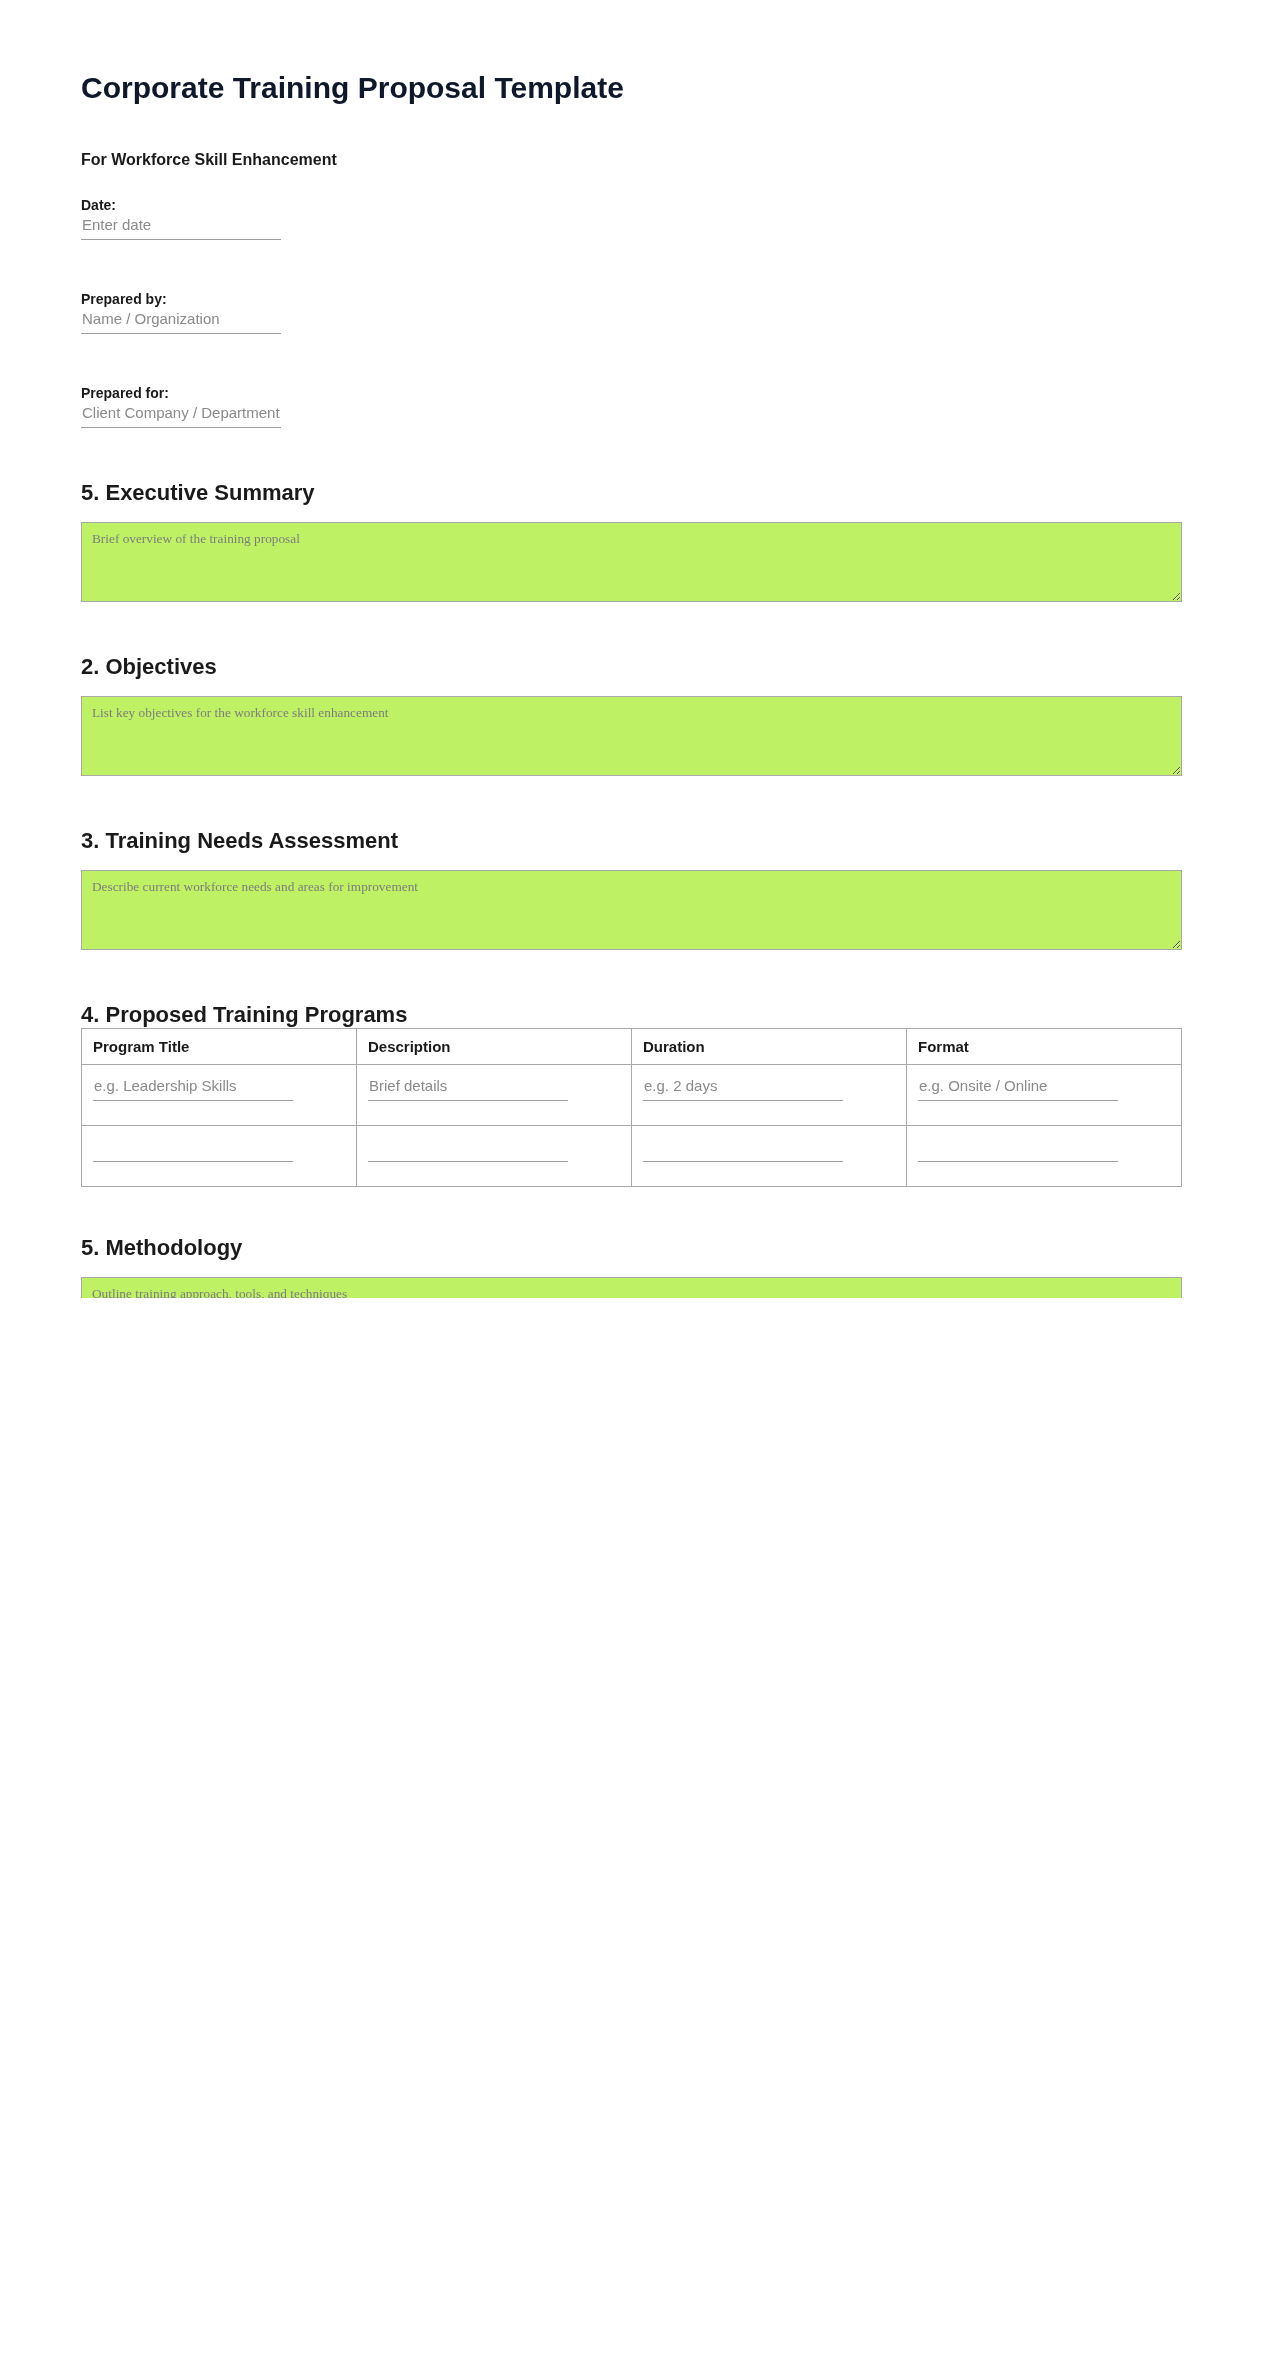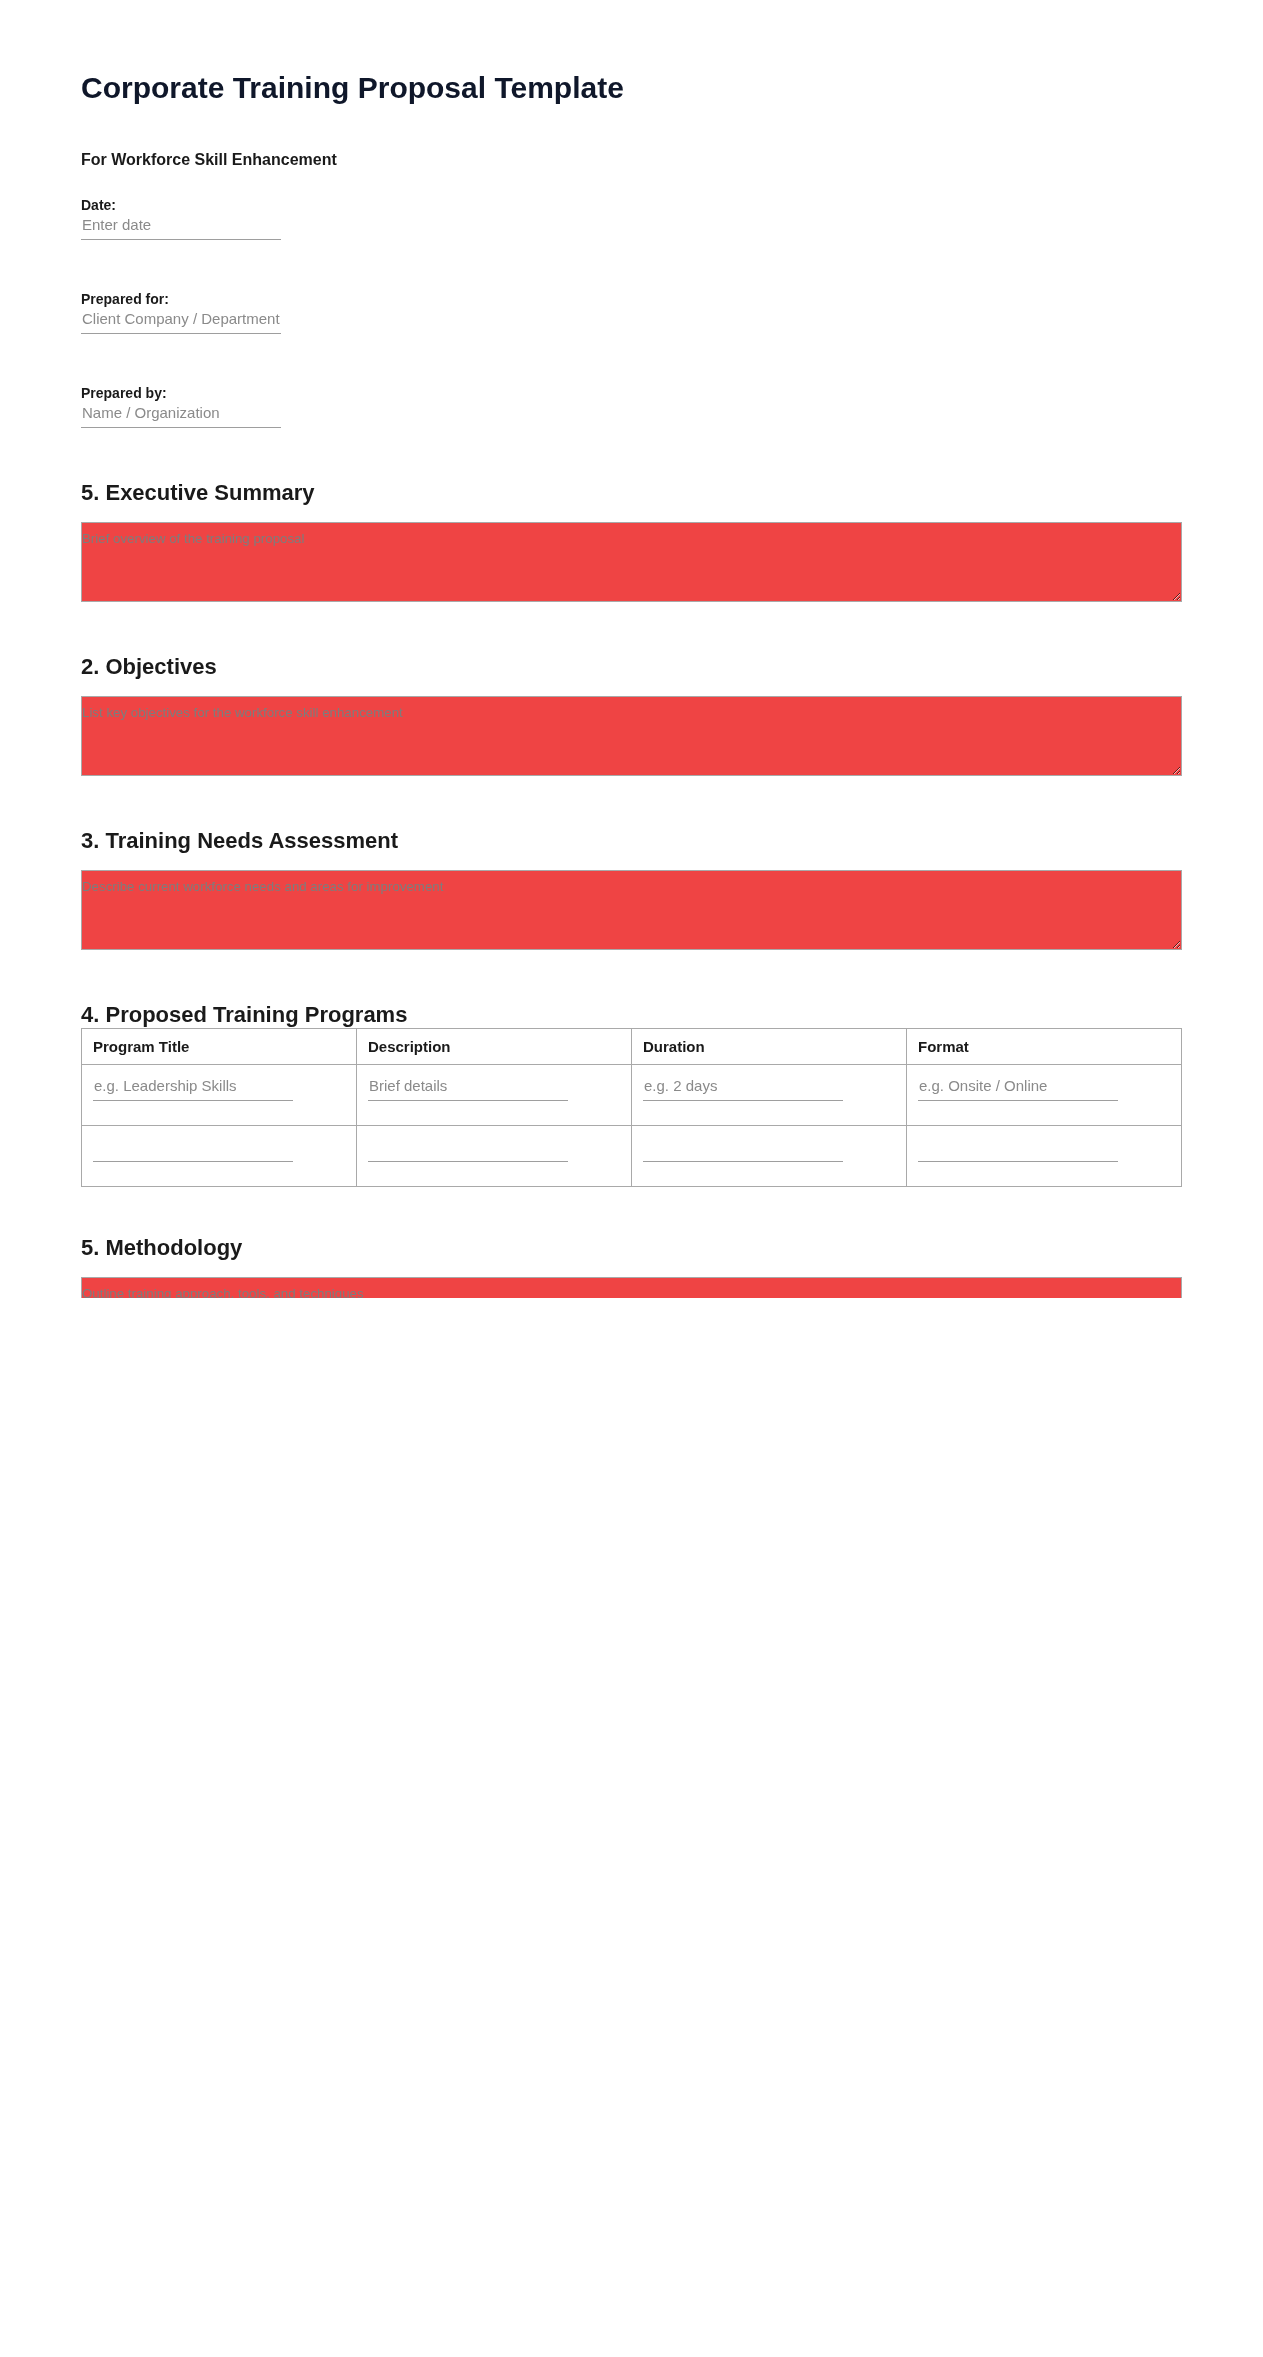--- a/index.html
+++ b/index.html
@@ -61,27 +61,27 @@
     margin: 52px 0 0 0;
     color: #1a1a1a;
   }
   .section-heading.methodology { margin-top: 48px; }
   .section-textarea {
     display: block;
     margin-top: 16px;
     width: 100%;
     height: 80px;
     border: 1px solid #a9a9a9;
-    padding: 8px 0;
-    font-family: Liberation Sans, sans-serif;
+    padding: 8px 10px;
+    font-family: Liberation Serif, serif;
     font-size: 13.3px;
     line-height: 16px;
     color: #333;
     resize: vertical;
-    background: #ef4444;
+    background: #bef264;
     outline: none;
   }
   .section-textarea::placeholder { color: #7d7d7d; opacity: 1; }
   .programs-table {
     width: 100%;
     border-collapse: collapse;
     margin-top: 0;
     table-layout: fixed;
   }
   .programs-table th, .programs-table td {
@@ -122,27 +122,27 @@
 
     <h1 class="page-title">Corporate Training Proposal Template</h1>
     <h3 class="page-subtitle">For Workforce Skill Enhancement</h3>
 
     <div class="field">
       <label class="field-label">Date:</label>
       <input type="text" class="line-input" placeholder="Enter date" style="">
     </div>
 
     <div class="field">
+      <label class="field-label">Prepared by:</label>
+      <input type="text" class="line-input" placeholder="Name / Organization" style="">
+    </div>
+
+    <div class="field">
       <label class="field-label">Prepared for:</label>
       <input type="text" class="line-input" placeholder="Client Company / Department" style="">
-    </div>
-
-    <div class="field">
-      <label class="field-label">Prepared by:</label>
-      <input type="text" class="line-input" placeholder="Name / Organization" style="">
     </div>
 
     <div class="section">
       <h2 class="section-heading">5. Executive Summary</h2>
       <textarea class="section-textarea" placeholder="Brief overview of the training proposal" style=""></textarea>
     </div>
 
     <div class="section">
       <h2 class="section-heading">2. Objectives</h2>
       <textarea class="section-textarea" placeholder="List key objectives for the workforce skill enhancement" style=""></textarea>

